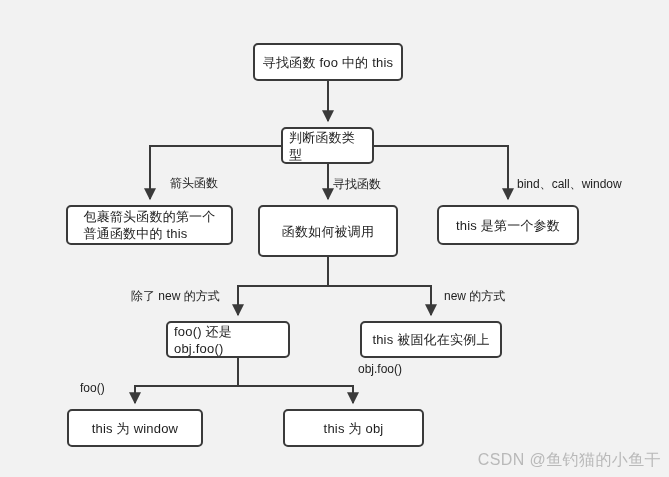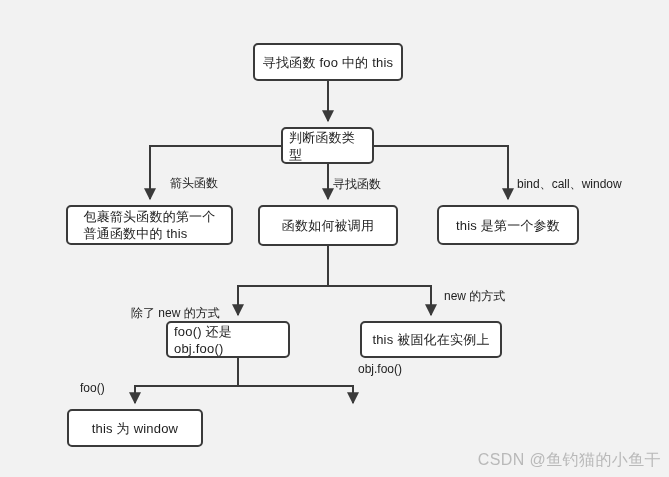--- a/index.html
+++ b/index.html
@@ -63,32 +63,32 @@
     color: #b9b9b9;
     letter-spacing: 0.4px;
     white-space: nowrap;
     z-index: 4;
   }
 
   
   #node-find-this      { left: 253px; top: 43px;  width: 150px; height: 38px; }
   #node-judge-type     { left: 281px; top: 127px; width: 93px;  height: 37px; }
   #node-arrow-result   { left: 66px;  top: 205px; width: 167px; height: 40px; }
-  #node-how-called     { left: 258px; top: 205px; width: 140px; height: 41px; }
+  #node-how-called     { left: 258px; top: 205px; width: 140px; height: 52px; }
   #node-bind-result    { left: 437px; top: 205px; width: 142px; height: 40px; border-radius: 6px; }
   #node-foo-or-objfoo  { left: 166px; top: 321px; width: 124px; height: 37px; }
   #node-new-result     { left: 360px; top: 321px; width: 142px; height: 37px; }
   #node-this-window    { left: 67px;  top: 409px; width: 136px; height: 38px; }
   #node-this-obj       { left: 283px; top: 409px; width: 141px; height: 38px; }
 
   
   #label-arrow-fn   { left: 170px; top: 177px; font-family: Liberation Mono, monospace; }
   #label-normal-fn  { left: 333px; top: 177px; }
   #label-bind-apply { left: 517px; top: 177px; }
-  #label-except-new { left: 131px; top: 289px; margin-top: 17px; }
+  #label-except-new { left: 131px; top: 289px; }
   #label-new-way    { left: 444px; top: 289px; }
   #label-foo-call   { left: 80px;  top: 381px; }
   #label-objfoo-call{ left: 358px; top: 362px; }
 </style>
 </head>
 <body>
 
 <div id="canvas">
 
   <svg id="edges" viewBox="0 0 669 477" width="669" height="477">
@@ -141,20 +141,23 @@
   </div>
 
   <div class="node" id="node-this-window">
     <span>this 为 window</span>
   </div>
 
   <div class="node" id="node-new-result">
     <span>this 被固化在实例上</span>
   </div>
 
+  <div class="node" id="node-this-obj">
+    <span>this 为 obj</span>
+  </div>
 
   <div class="edge-label" id="label-arrow-fn">箭头函数</div>
   <div class="edge-label" id="label-normal-fn">寻找函数</div>
   <div class="edge-label" id="label-bind-apply">bind、call、window</div>
   <div class="edge-label" id="label-except-new">除了 new 的方式</div>
   <div class="edge-label" id="label-new-way">new 的方式</div>
   <div class="edge-label" id="label-foo-call">foo()</div>
   <div class="edge-label" id="label-objfoo-call">obj.foo()</div>
 
   <div class="watermark">CSDN @鱼钓猫的小鱼干</div>

